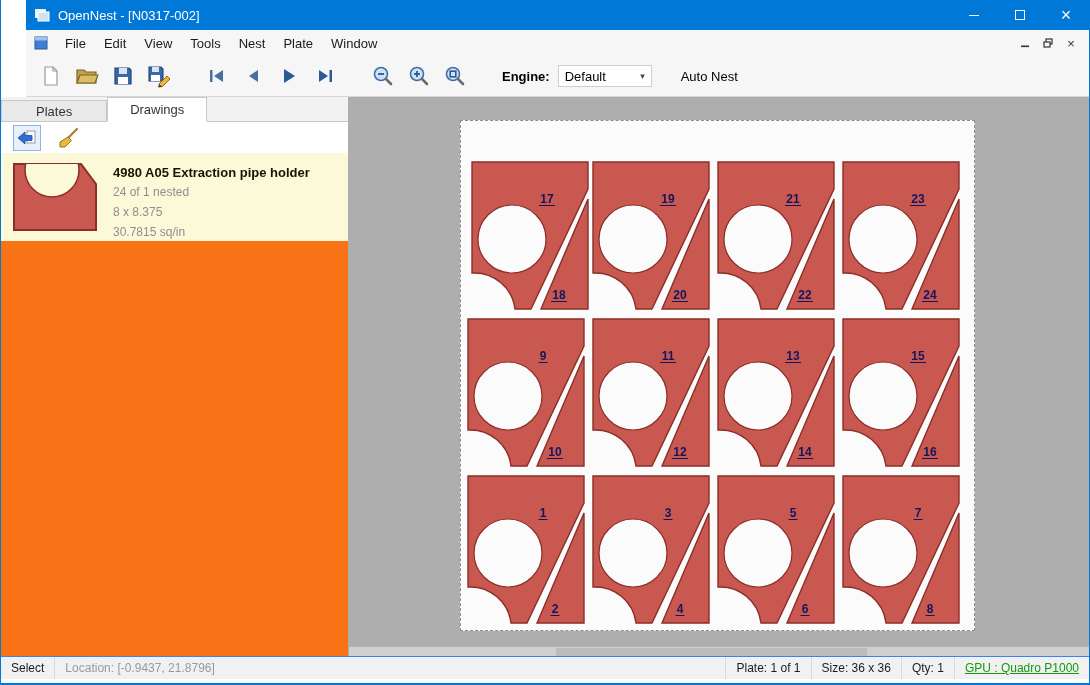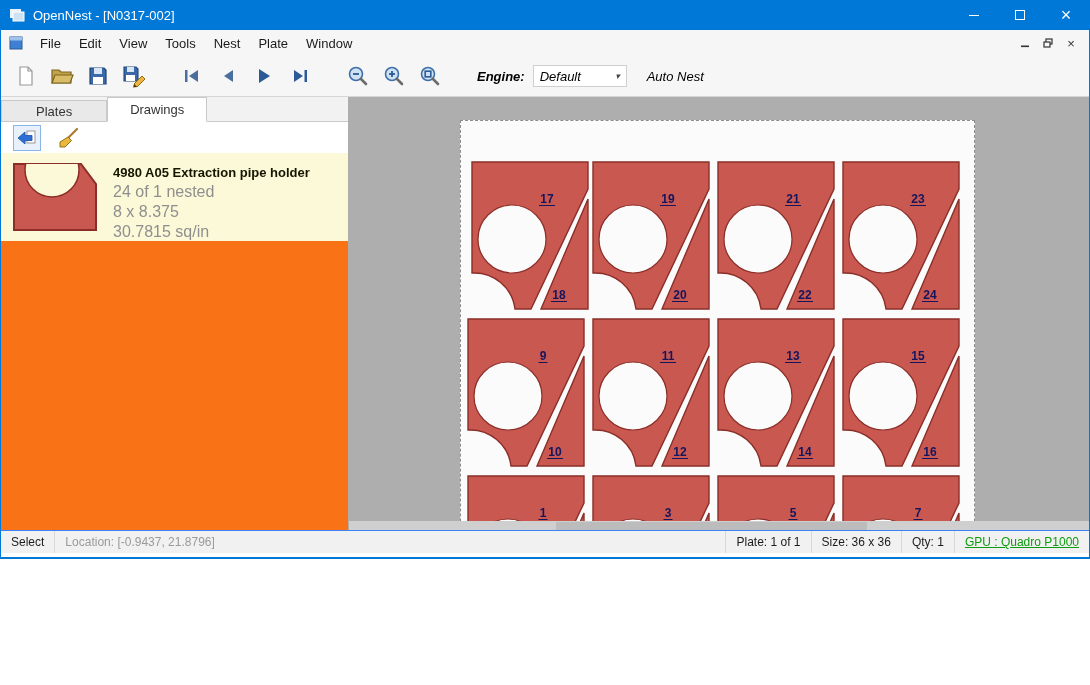--- a/index.html
+++ b/index.html
@@ -1,70 +1,70 @@
 <!DOCTYPE html>
 <html style="--titlebar: #0078d7; --part-fill: #c85850; --part-stroke: #8b2e28; --part-num: #15155e;"><head>
 <meta charset="utf-8">
 <style>
   * { margin:0; padding:0; box-sizing:border-box; }
   html,body { width:1090px; height:685px; overflow:hidden; }
   body { font-family:"Liberation Sans", sans-serif; background:#fff; }
 
-  .window { position:relative; width:1090px; height:559px; background:#fff;
+  .window { position:relative; width:1090px; height:685px; background:#fff;
             border-left:1px solid var(--titlebar); border-right:1px solid var(--titlebar);
-            border-bottom:2px solid var(--titlebar); overflow:hidden; }
+            border-bottom:2px solid var(--titlebar); overflow:hidden;padding-left:25px; }
 
   
   .titlebar { height:30px; background:var(--titlebar); display:flex; align-items:center; color:#fff; }
   .titlebar .app-icon { margin:0 8px; display:flex; }
   .titlebar .title { font-size:13px; white-space:nowrap; }
   .win-controls { margin-left:auto; display:flex; height:100%; }
   .wbtn { width:46px; height:100%; display:flex; align-items:center; justify-content:center; cursor:default; }
   .glyph-min { width:10px; height:1px; background:#fff; display:block; }
   .glyph-max { width:10px; height:10px; border:1px solid #fff; display:block; }
   .glyph-close { font-size:18px; line-height:18px; color:#fff; }
 
   
   .menubar { height:26px; background:#f6f6f6; display:flex; align-items:center; font-size:13px; }
   .mdi-icon { margin:0 7px; display:flex; }
   .menu-item { padding:0 9px; height:100%; display:flex; align-items:center; color:#1a1a1a; }
   .mdi-controls { margin-left:auto; display:flex; align-items:center; gap:3px; padding-right:8px; }
   .mdi-btn { width:20px; height:18px; display:flex; align-items:center; justify-content:center; color:#333; font-size:13px; }
 
   
   .toolbar { height:41px; background:#f6f6f6; border-bottom:1px solid #d6d6d6;
-             display:flex; align-items:center; padding-left:10px;font-style:italic; }
+             display:flex; align-items:center; padding-left:10px; }
   .tbtn { width:30px; height:30px; display:flex; align-items:center; justify-content:center; margin-right:6px; }
   .tb-gap { width:22px; }
   .engine-label { font-weight:bold; font-size:13px; margin:0 8px 0 26px; }
   .engine-select { width:94px; height:22px; background:#fff; border:1px solid #cfcfcf; font-size:13px;
                    display:flex; align-items:center; padding:0 6px; }
   .engine-select .arrow { margin-left:auto; font-size:9px; color:#444; }
-  .autonest { font-size:13px; margin-left:20px; }
+  .autonest { font-size:13px; margin-left:29px; }
 
   
   .main { position:absolute; top:97px; left:0; right:0; bottom:23px; display:flex; }
 
   .left-panel { width:348px; background:#f97316; border-right:1px solid #adadad;
                 display:flex; flex-direction:column; }
   .tabs { height:25px; background:#f2f2f2; display:flex; align-items:flex-end; border-bottom:1px solid #c9c9c9; }
   .tab { height:21px; display:flex; align-items:center; justify-content:center; font-size:13px;
          background:#e9e9e9; border:1px solid #c9c9c9; border-bottom:none; color:#333; }
   .tab-plates { padding:0 34px; }
   .tab-drawings { padding:0 22px; }
   .tab.active { background:#fff; height:25px; margin-bottom:-1px; border-bottom:1px solid #fff; z-index:2; }
 
   .panel-toolbar { height:31px; display:flex; align-items:center; padding-left:12px; gap:14px; background:#fff; }
   .ptbtn { width:28px; height:26px; display:flex; align-items:center; justify-content:center; }
   .ptbtn.highlight { border:1px solid #8ab6e6; background:#e8f1fb; }
 
   .drawing-item { height:88px; background:#fcf9d8; display:flex; padding:5px 8px; }
   .di-text { margin-left:12px; padding-top:7px; }
   .di-title { font-size:13px; font-weight:bold; color:#151500; }
-  .di-meta { font-size:16px; color:#8f8f8f; margin-top:4px; line-height:16px; }
+  .di-meta { font-size:12px; color:#8f8f8f; margin-top:4px; line-height:16px; }
 
   .canvas { flex:1; background:#aeaeae; position:relative; overflow:hidden; }
   .plate { position:absolute; left:111px; top:23px; width:515px; height:511px;
            background:#fbfbfb; border:1px dashed #8c8c8c; }
   .tile { position:absolute; width:122px; height:153px; }
   .pfill { fill:var(--part-fill); stroke:var(--part-stroke); stroke-width:1.4; }
   .phole { fill:#fbfbfb; stroke:var(--part-stroke); stroke-width:1.2; }
   .part-num { font-family:"Liberation Sans",sans-serif; font-size:12px; font-weight:bold; fill:var(--part-num); }
   .part-underline { stroke:var(--part-num); stroke-width:1; }
   .hscroll { position:absolute; left:0; right:0; bottom:0; height:13px; background:#cfcfcf; }

